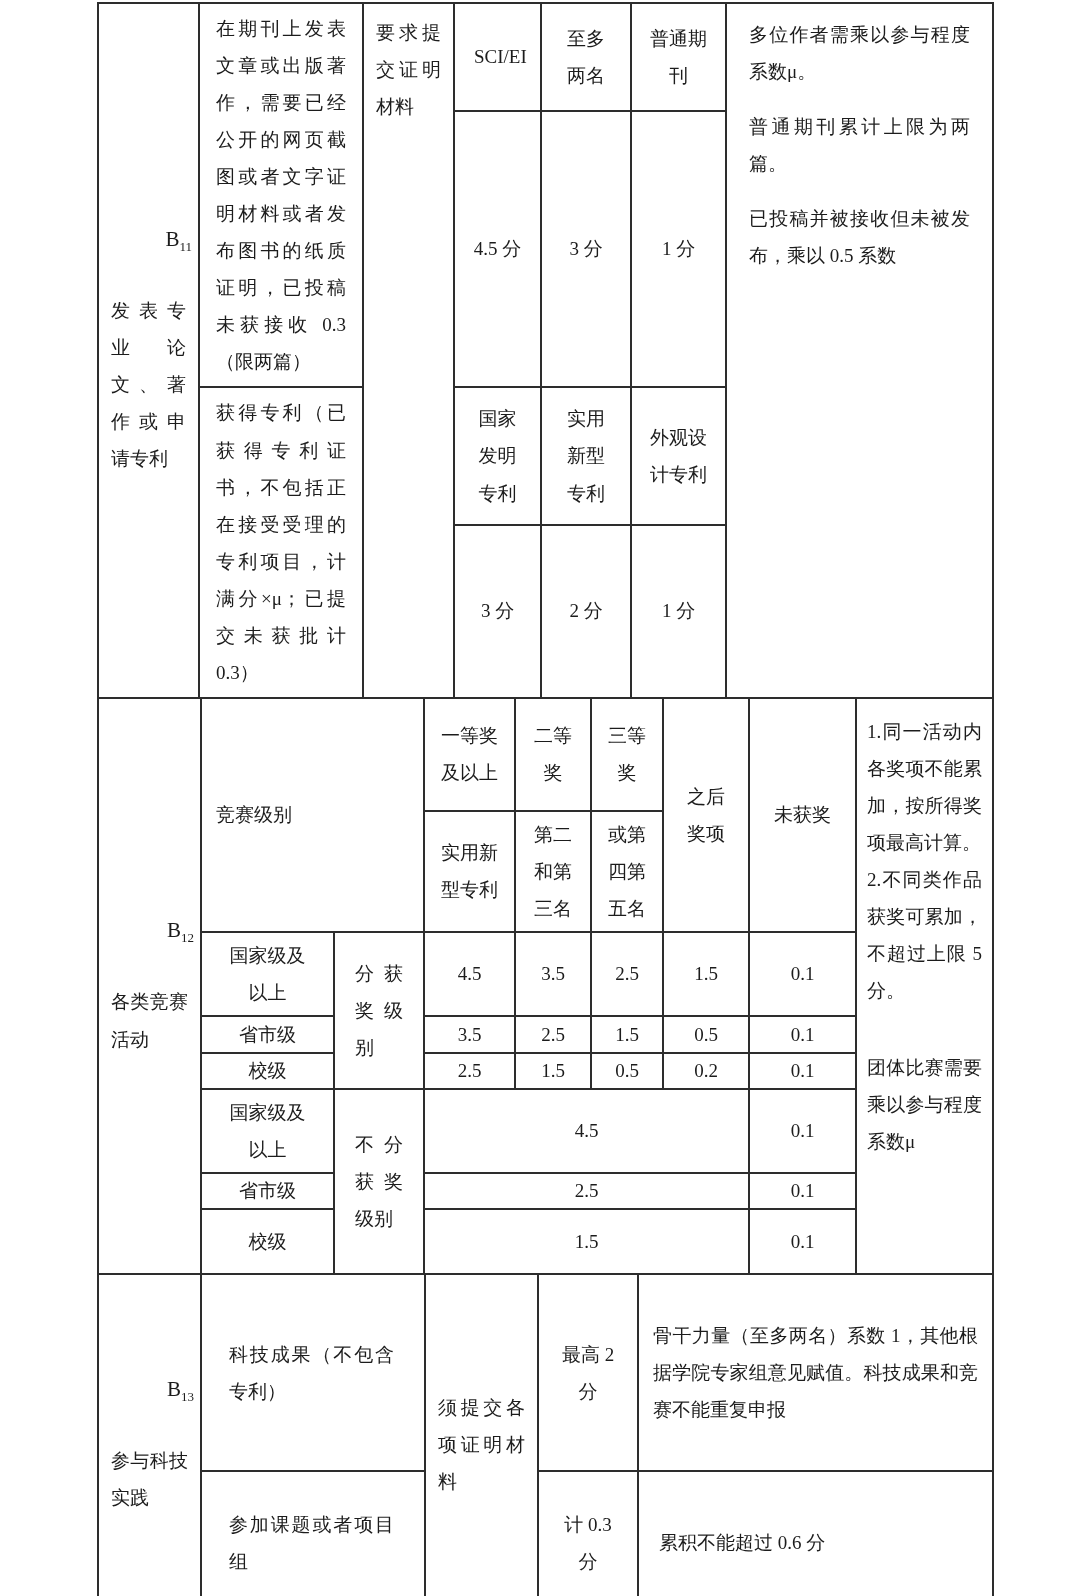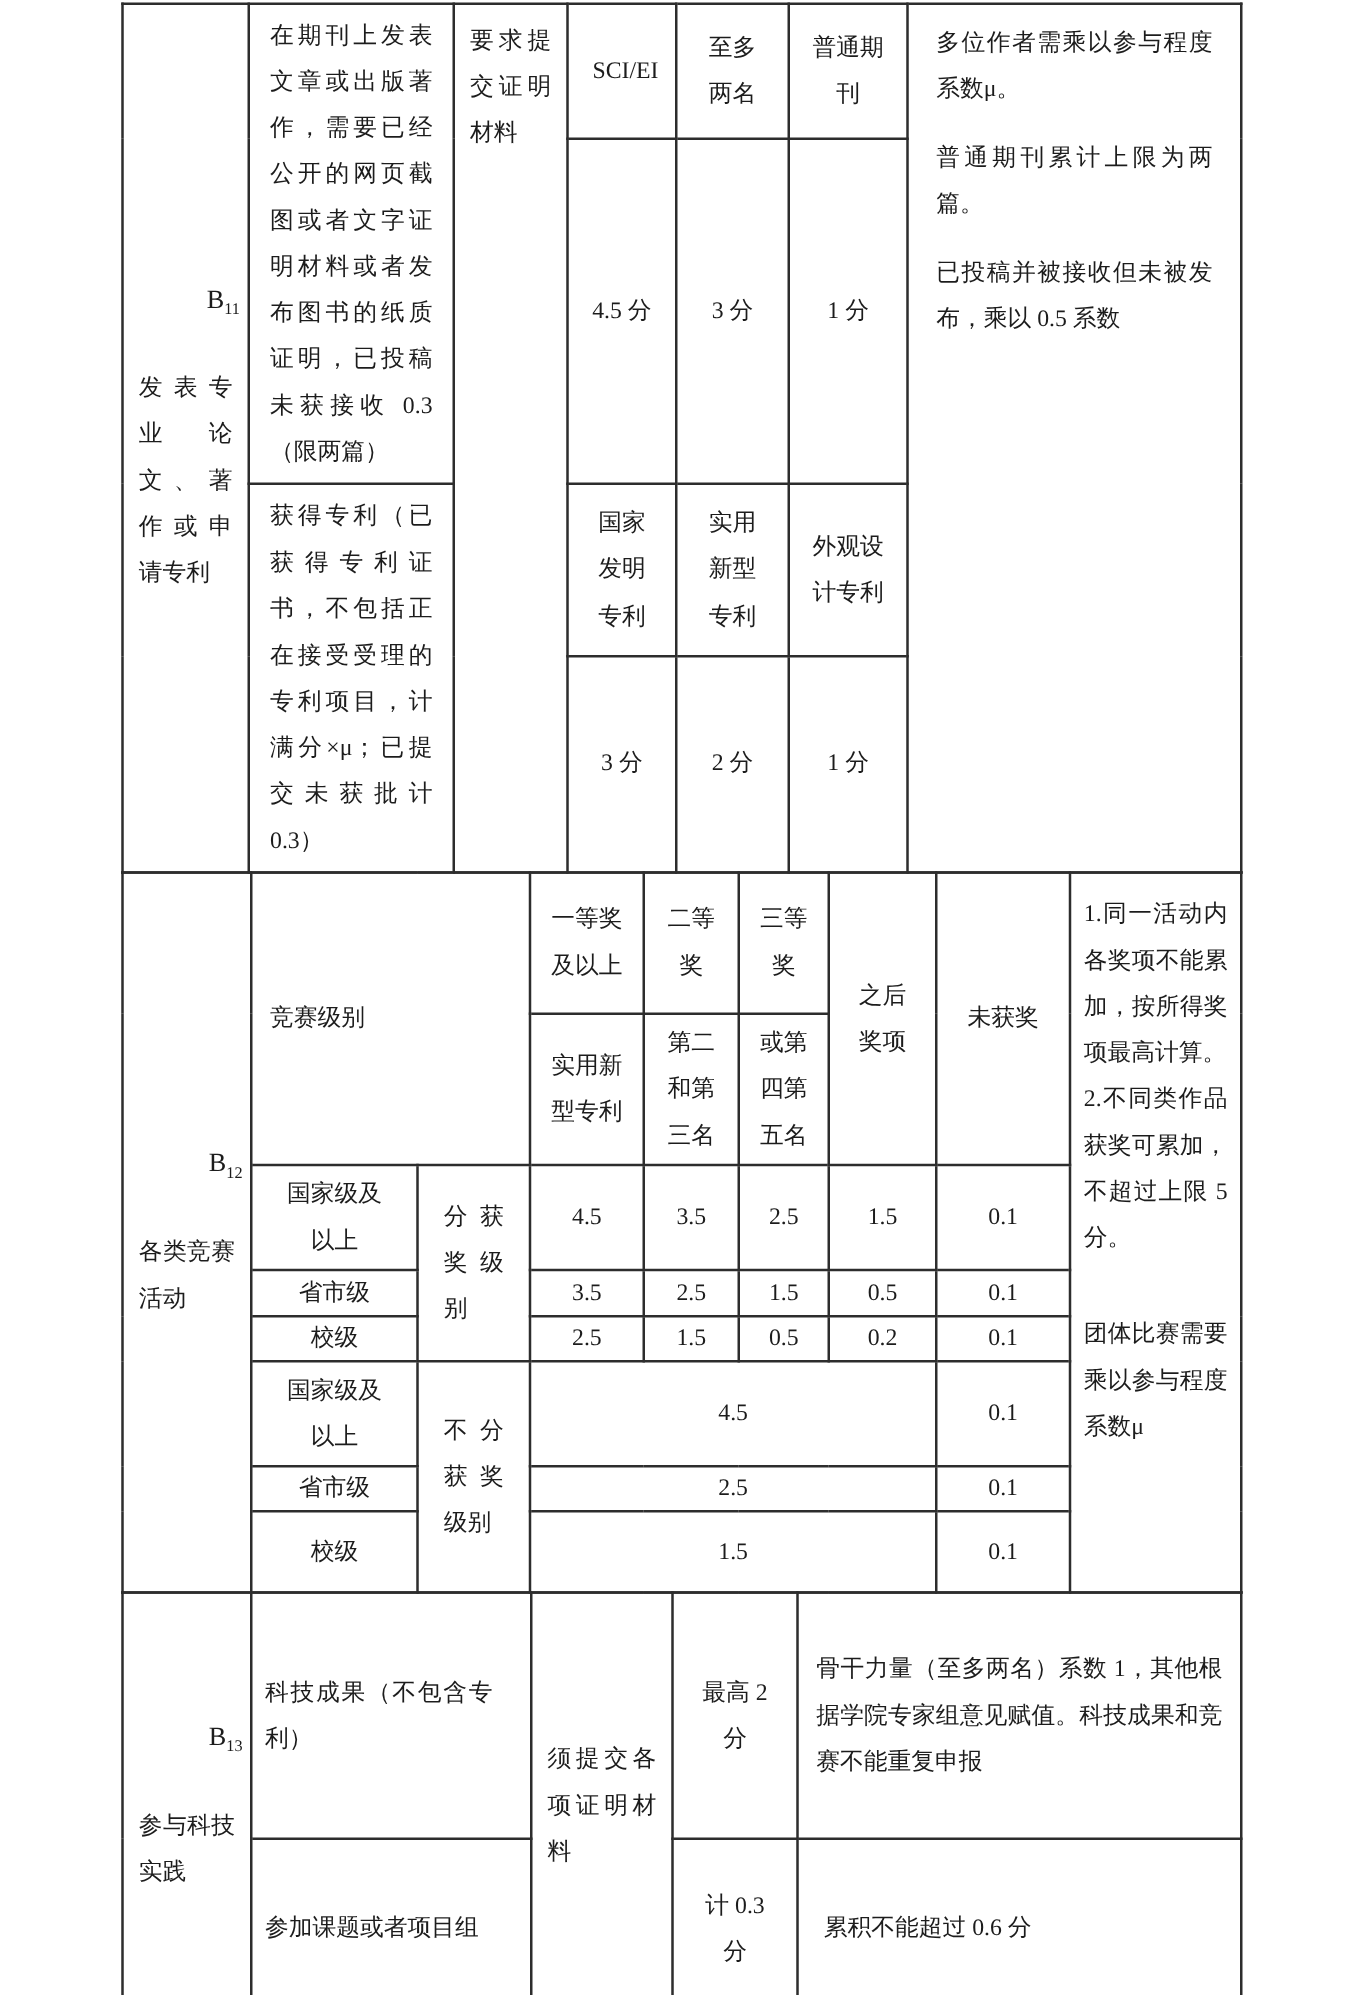--- a/index.html
+++ b/index.html
@@ -31,21 +31,21 @@
   .notes p + p { margin-top:18px; }
   .notes-b12 { padding:14px 10px; }
   .gap-lg { margin-top:40px; }
   .tier-a { padding:4px 10px; }
   .tier-b { padding:4px 14px; }
   .tier-c { padding:4px 12px; }
   .tier-after { padding:4px 17px; }
   .lvl { padding:4px 22px; }
   .grade-label { padding:4px 20px; }
   .lvlhdr { text-align:left; padding-left:14px; }
-  .item { text-align:justify; padding:6px 30px 6px 10px;border-radius:12px; }
+  .item { text-align:justify; padding:6px 30px 6px 27px;border-radius:12px; }
   .score-wrap { padding:4px 20px; }
   .b13-note { text-align:justify; padding:8px 14px; }
   .b13-note2 { text-align:left; padding:8px 20px; }
 </style>
 </head>
 <body>
 
 <div class="page">
   <div class="tbl-wrap">
 

